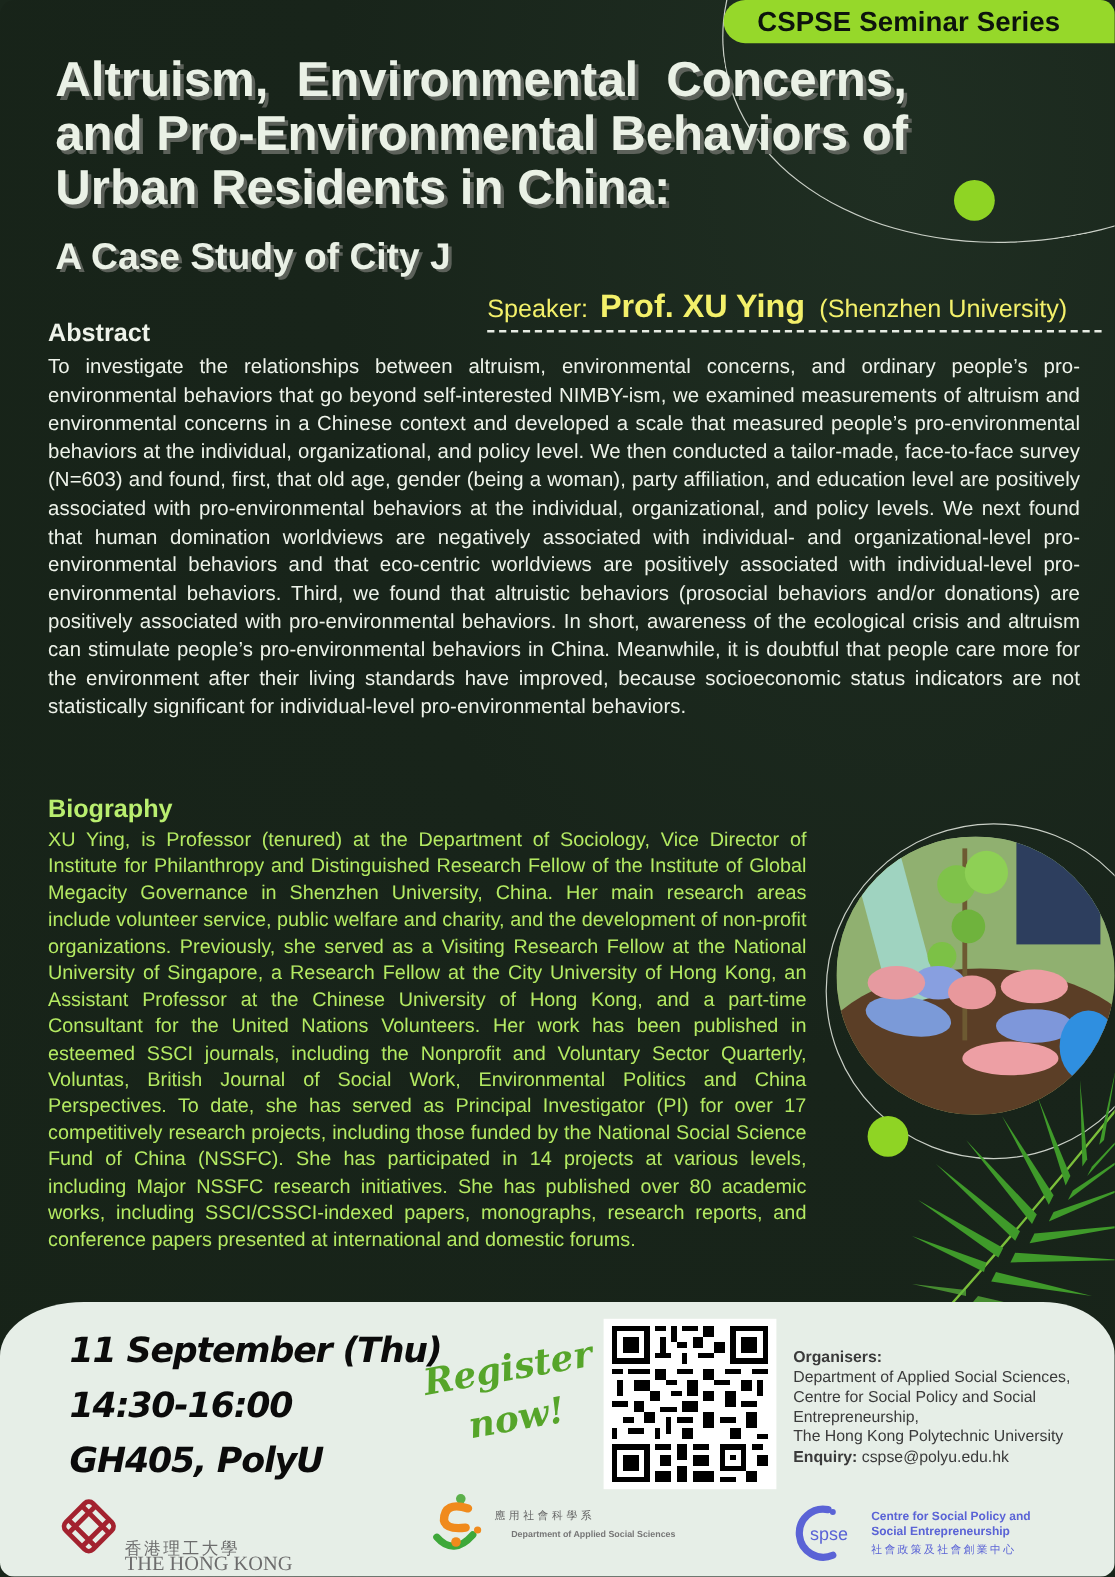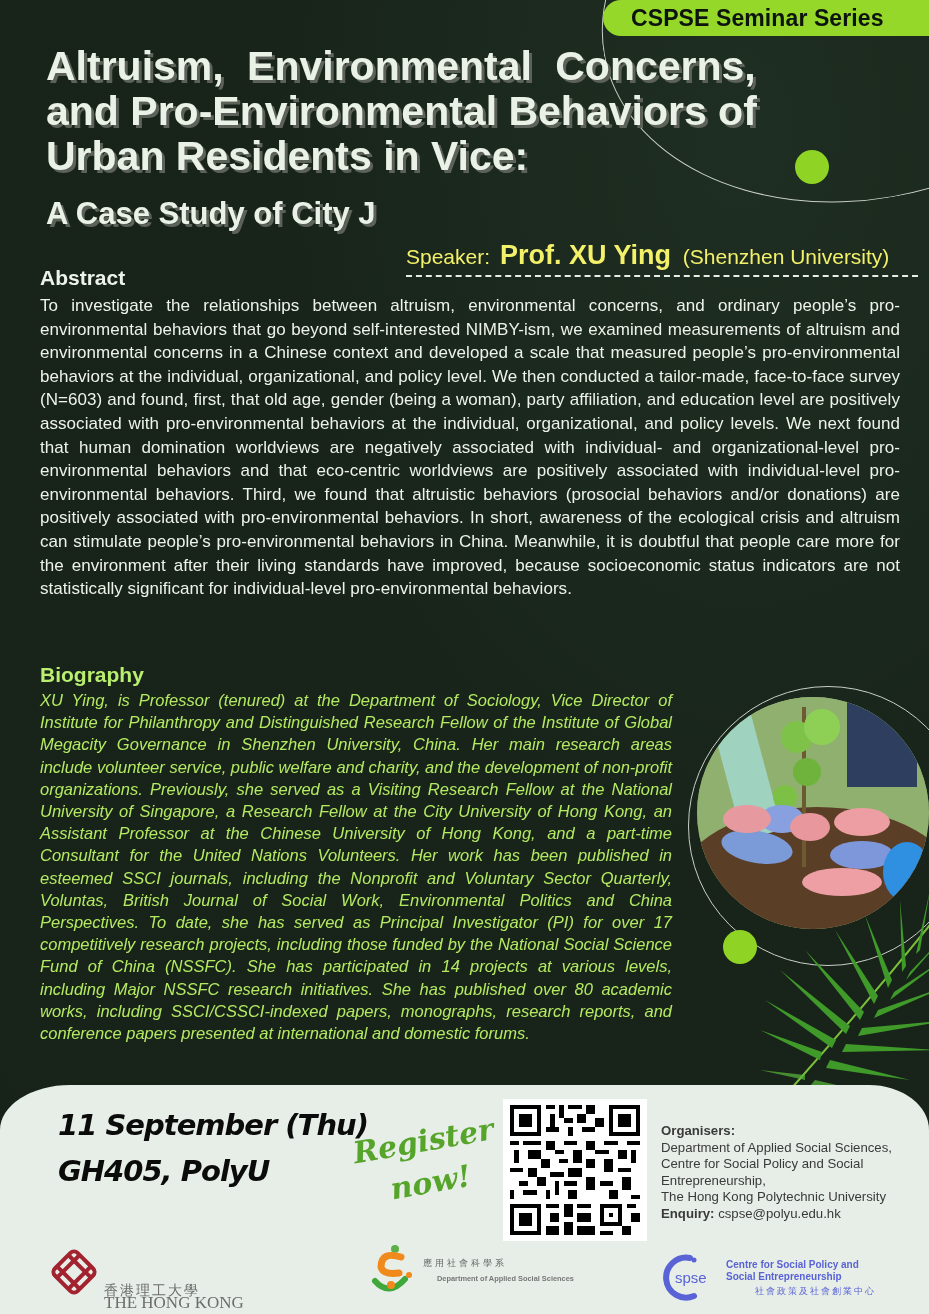--- a/index.html
+++ b/index.html
@@ -6,20 +6,21 @@
   html, body { width: 929px; height: 1314px; overflow: hidden; }
   body {
     background: #19261b;
     font-family: "Liberation Sans", sans-serif;
     position: relative;
   }
   .poster {
     position: absolute; left: 0; top: 0; width: 929px; height: 1314px;
     background: radial-gradient(ellipse at 80% 10%, #1f2e22 0%, #18241a 45%, #172318 100%);
     overflow: hidden;
+    border-radius: 12px;
   }
   
   .arc-top {
     position: absolute; left: 600px; top: -180px; width: 520px; height: 380px;
     border: 1.5px solid #c9cfc6; border-radius: 50%;
     border-top-color: transparent; border-right-color: transparent;
     transform: rotate(-10deg);
   }
   .dot-top {
     position: absolute; left: 795px; top: 150px; width: 34px; height: 34px;
@@ -64,21 +65,20 @@
     text-align: justify; letter-spacing: 0.05px;
   }
   .bio-h {
     position: absolute; left: 40px; top: 663px;
     color: #b9ee6f; font-weight: bold; font-size: 21px;
   }
   .bio {
     position: absolute; left: 40px; top: 689px; width: 632px;
     color: #b4ea62; font-size: 16.5px; line-height: 22.2px;
     text-align: justify;
-    font-style: italic;
   }
   .photo-ring {
     position: absolute; left: 688px; top: 686px; width: 280px; height: 280px;
     border: 1.5px solid #c9cfc6; border-radius: 50%;
   }
   .photo {
     position: absolute; left: 697px; top: 697px; width: 232px; height: 232px;
     border-radius: 50%; overflow: hidden;
     background:
       radial-gradient(circle at 45% 75%, #6b4a2e 0%, #5a3d25 30%, transparent 55%),
@@ -121,41 +121,41 @@
   .organisers b { color: #3a3a3a; }
   .logo-polyu { position: absolute; left: 50px; top: 1244px; width: 270px; height: 56px; }
   .logo-polyu .txt1 {
     position: absolute; left: 54px; top: 4px; color: #6c6c6c;
     font-family: "Liberation Serif", serif; font-size: 17px; line-height: 17px; white-space: nowrap; margin-top: 46px;
   }
   .logo-polyu .txt2 {
     position: absolute; left: 54px; top: 30px; color: #6c6c6c;
     font-family: "Liberation Serif", serif; font-size: 14px; letter-spacing: 2px;
   }
-  .logo-apss { position: absolute; left: 371px; top: 1243px; width: 220px; height: 60px; }
+  .logo-apss { position: absolute; left: 360px; top: 1243px; width: 220px; height: 60px; }
   .logo-apss .cn { position: absolute; left: 52px; top: 14px; font-size: 9px; color: #666; letter-spacing: 3px; }
   .logo-apss .en { position: absolute; left: 66px; top: 31px; font-size: 7.4px; color: #777; font-weight: bold; white-space: nowrap; }
   .logo-cspse { position: absolute; left: 660px; top: 1252px; width: 260px; height: 56px; }
   .logo-cspse .en { position: absolute; left: 66px; top: 7px; color: #5a63d6; font-size: 10px; font-weight: bold; line-height: 12px; }
-  .logo-cspse .cn { position: absolute; left: 66px; top: 33px; color: #5a63d6; font-size: 9px; letter-spacing: 2px; margin-left: 29px; }
+  .logo-cspse .cn { position: absolute; left: 66px; top: 33px; color: #5a63d6; font-size: 9px; letter-spacing: 2px; }
 </style>
 </head>
 <body>
 
 <div class="poster">
 
   <div class="arc-top"></div>
   <div class="dot-top"></div>
 
   <div class="series-badge">CSPSE Seminar Series</div>
 
   <h1 class="title">
     <span class="line sp1">Altruism,  Environmental  Concerns,</span>
     <span class="line">and Pro-Environmental Behaviors of</span>
-    <span class="line">Urban Residents in Vice:</span>
+    <span class="line">Urban Residents in China:</span>
   </h1>
   <div class="subtitle">A Case Study of City J</div>
 
   <div class="speaker">
     <span>Speaker:</span>
     <span class="name">Prof. XU Ying</span>
     <span class="aff">(Shenzhen University)</span>
   </div>
   <div class="dashline"></div>
 
@@ -210,20 +210,21 @@
     <g fill="#5ab83a" opacity="0.7">
       <path d="M45 195 L0 190 L45 200 Z"></path>
       <path d="M55 200 L120 215 L50 206 Z"></path>
     </g>
   </svg>
 
   <div class="bottom-panel"></div>
 
   <div class="event">
     <div>11 September (Thu)</div>
+    <div>14:30-16:00</div>
     <div>GH405, PolyU</div>
   </div>
 
   <div class="register">
     <div>Register</div>
     <div>now!</div>
   </div>
 
   <div class="qr">
     <svg width="132" height="130" viewBox="0 0 29 29" shape-rendering="crispEdges">

